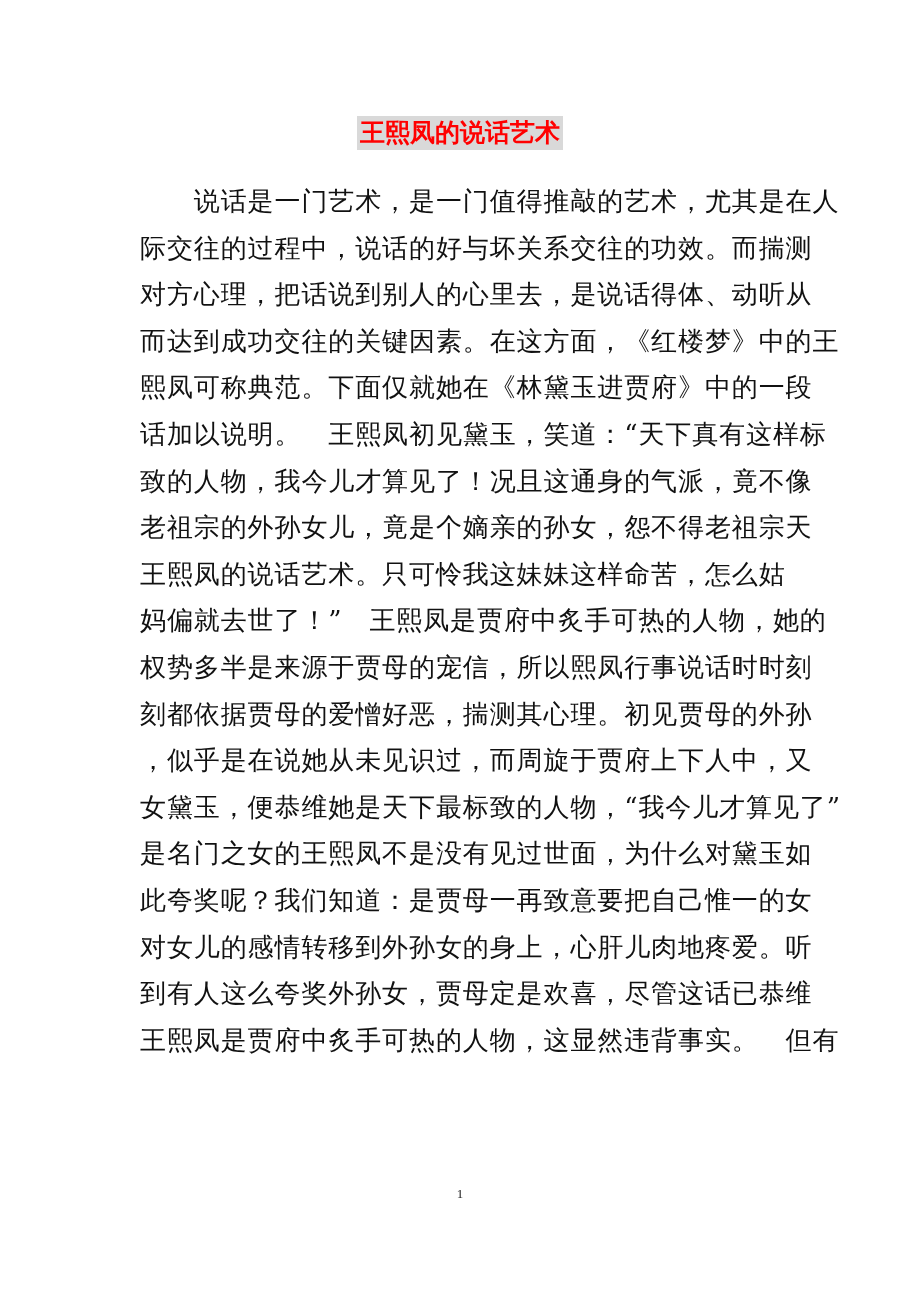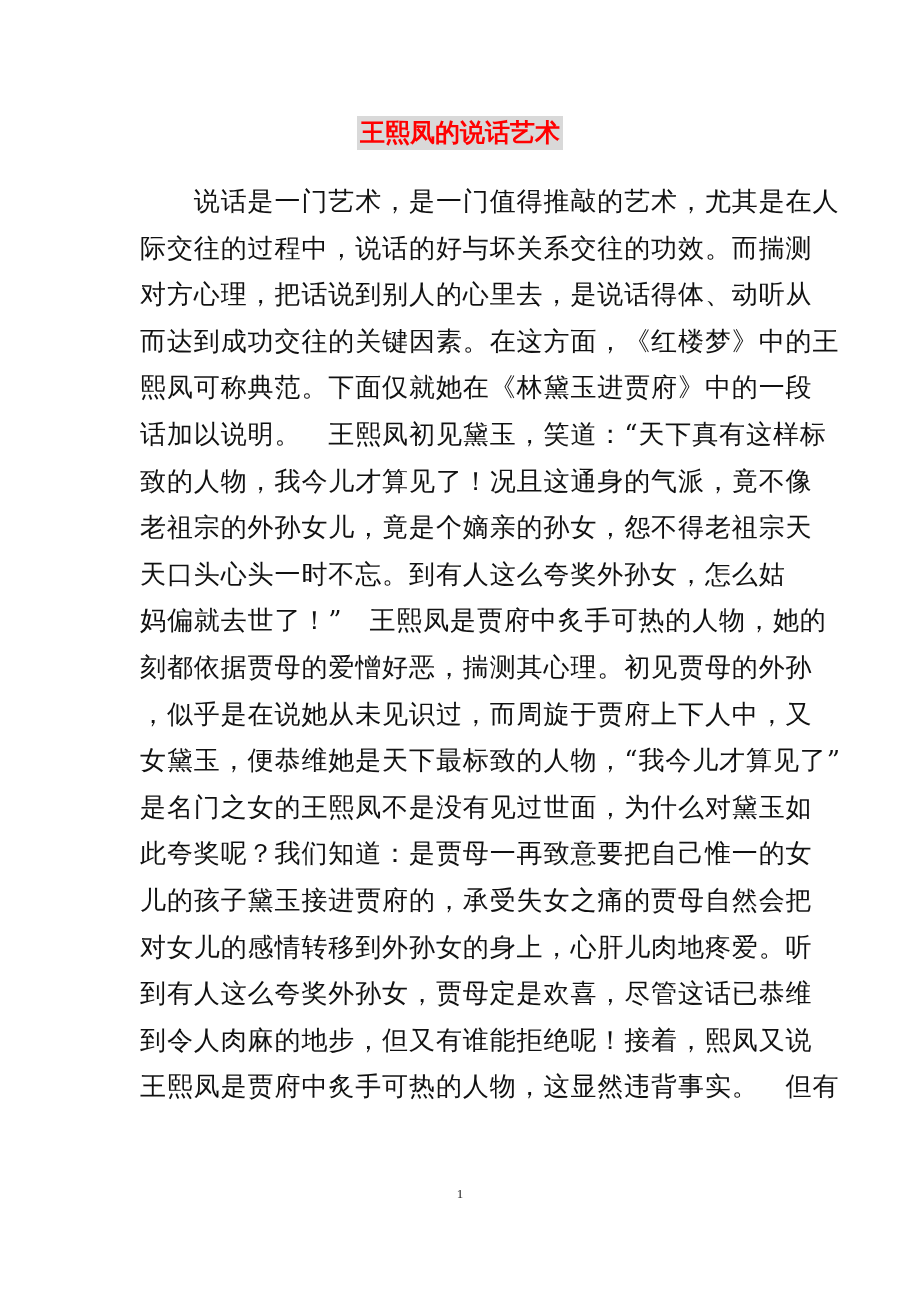--- a/index.html
+++ b/index.html
@@ -75,28 +75,27 @@
 
   <div class="body-text">
     <span class="line">　　说话是一门艺术，是一门值得推敲的艺术，尤其是在人</span>
     <span class="line">际交往的过程中，说话的好与坏关系交往的功效。而揣测</span>
     <span class="line">对方心理，把话说到别人的心里去，是说话得体、动听从</span>
     <span class="line">而达到成功交往的关键因素。在这方面，《红楼梦》中的王</span>
     <span class="line">熙凤可称典范。下面仅就她在《林黛玉进贾府》中的一段</span>
     <span class="line">话加以说明。　王熙凤初见黛玉，笑道：“天下真有这样标</span>
     <span class="line">致的人物，我今儿才算见了！况且这通身的气派，竟不像</span>
     <span class="line">老祖宗的外孙女儿，竟是个嫡亲的孙女，怨不得老祖宗天</span>
-    <span class="line">天口头心头一时不忘。到有人这么夸奖外孙女，怎么姑</span>
+    <span class="line">王熙凤的说话艺术。只可怜我这妹妹这样命苦，怎么姑</span>
     <span class="line">妈偏就去世了！”　王熙凤是贾府中炙手可热的人物，她的</span>
+    <span class="line">权势多半是来源于贾母的宠信，所以熙凤行事说话时时刻</span>
     <span class="line">刻都依据贾母的爱憎好恶，揣测其心理。初见贾母的外孙</span>
     <span class="line">，似乎是在说她从未见识过，而周旋于贾府上下人中，又</span>
     <span class="line">女黛玉，便恭维她是天下最标致的人物，“我今儿才算见了”</span>
     <span class="line">是名门之女的王熙凤不是没有见过世面，为什么对黛玉如</span>
     <span class="line">此夸奖呢？我们知道：是贾母一再致意要把自己惟一的女</span>
-    <span class="line">儿的孩子黛玉接进贾府的，承受失女之痛的贾母自然会把</span>
     <span class="line">对女儿的感情转移到外孙女的身上，心肝儿肉地疼爱。听</span>
     <span class="line">到有人这么夸奖外孙女，贾母定是欢喜，尽管这话已恭维</span>
-    <span class="line">到令人肉麻的地步，但又有谁能拒绝呢！接着，熙凤又说</span>
     <span class="line">王熙凤是贾府中炙手可热的人物，这显然违背事实。　但有</span>
   </div>
 
   <div class="page-number">1</div>
 </div>
 
 </body></html>

